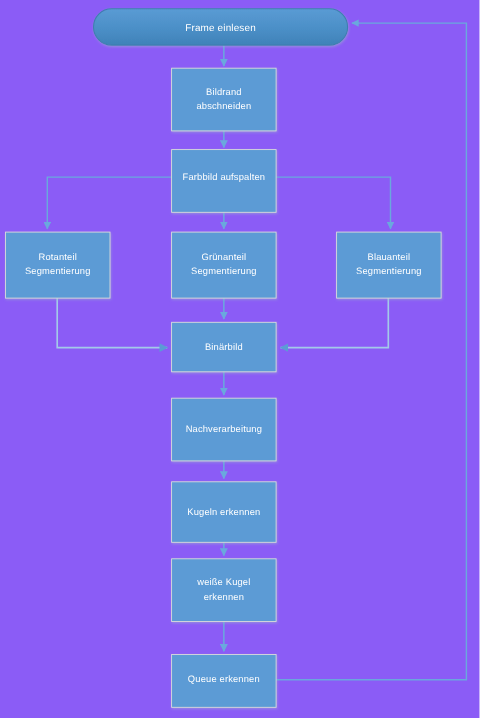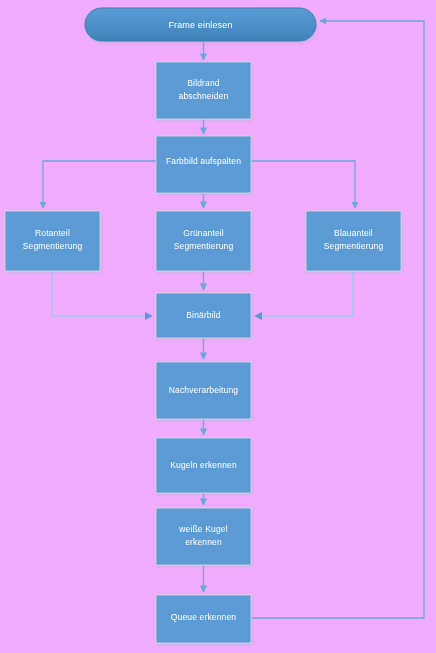--- a/index.html
+++ b/index.html
@@ -10,21 +10,21 @@
   body {
     width: 436px;
     height: 653px;
     font-family: "Liberation Sans", sans-serif;
     overflow: hidden;
   }
   #flowchart-canvas {
     position: relative;
     width: 436px;
     height: 653px;
-    background: #f0abfc;
+    background: #8b5cf6;
   }
   svg.fc {
     position: absolute;
     top: 0;
     left: 0;
     width: 436px;
     height: 653px;
   }
   .node-label {
     fill: #ffffff;

